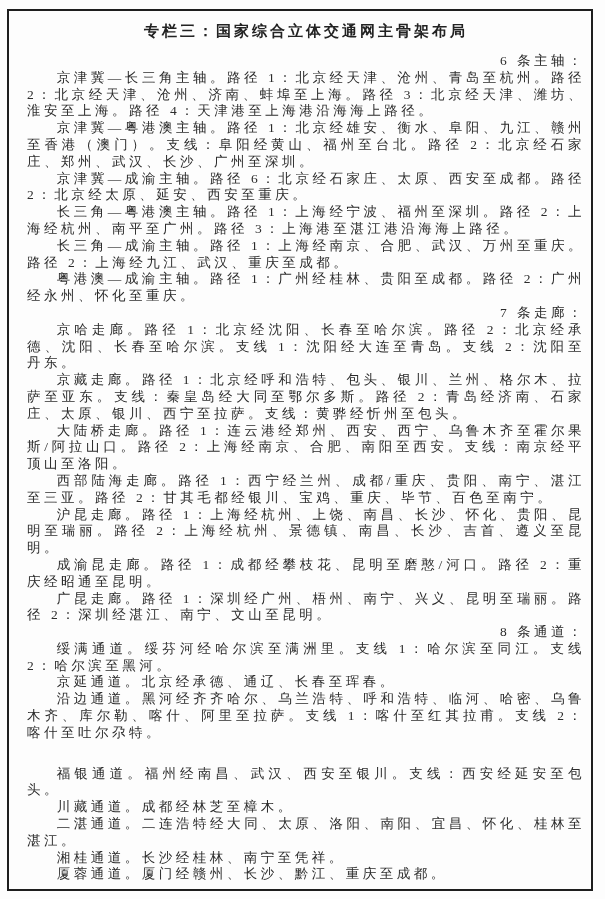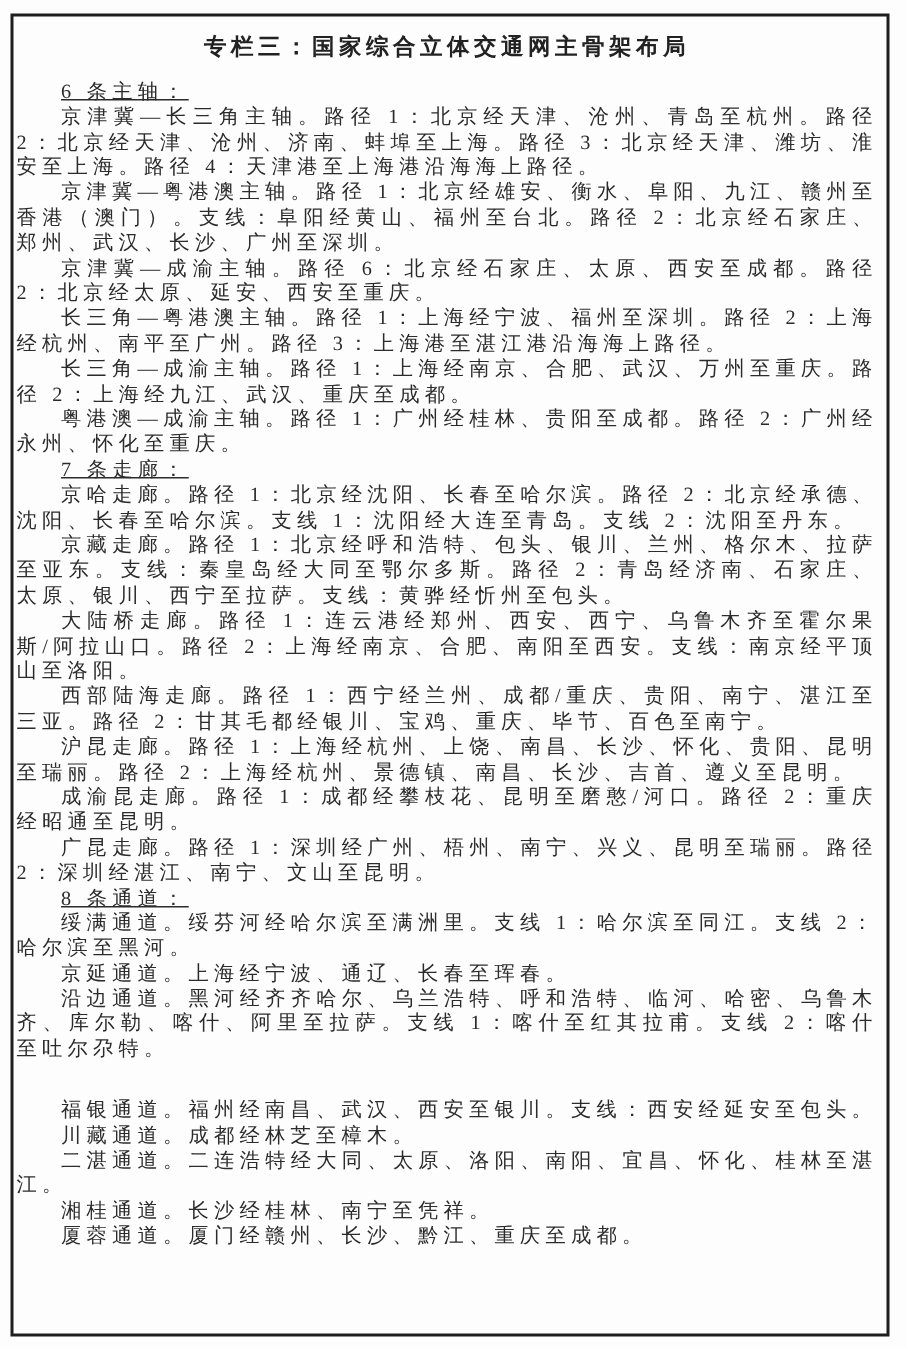--- a/index.html
+++ b/index.html
@@ -16,21 +16,21 @@
     font-family: "Liberation Serif", "DejaVu Serif", serif;
   }
   .frame {
     position: absolute;
     left: 7px;
     top: 9px;
     width: 586px;   
     height: 882px;  
     border: 2px solid #1e1e1e;
     box-sizing: border-box;
-    padding: 6px 6px 0 2px;
+    padding: 6px 6px 0 18px;
     background: #fdfdfd;
     overflow: hidden;
   }
   .title {
     margin: 5px 0 12px 0;
     text-align: center;
     font-size: 15px;
     font-weight: bold;
     letter-spacing: 3px;
     color: #222222;
@@ -43,22 +43,21 @@
   }
   .content p {
     margin: 0;
     text-indent: 2.2em;
     text-align: justify;
     text-justify: inter-character;
     letter-spacing: 3.5px;
     word-break: break-all;
   }
   .content p.heading {
-    text-align: left;
-    text-decoration: underline;
+    text-align: right;
   }
   .content p.gap-before {
     margin-top: 24px;
   }
 </style>
 </head>
 <body>
 
 <div class="page">
   <div class="frame">
@@ -74,21 +73,21 @@
         <p class="heading">7 条走廊：</p>
         <p class="para">京哈走廊。路径 1：北京经沈阳、长春至哈尔滨。路径 2：北京经承德、沈阳、长春至哈尔滨。支线 1：沈阳经大连至青岛。支线 2：沈阳至丹东。</p>
         <p class="para">京藏走廊。路径 1：北京经呼和浩特、包头、银川、兰州、格尔木、拉萨至亚东。支线：秦皇岛经大同至鄂尔多斯。路径 2：青岛经济南、石家庄、太原、银川、西宁至拉萨。支线：黄骅经忻州至包头。</p>
         <p class="para">大陆桥走廊。路径 1：连云港经郑州、西安、西宁、乌鲁木齐至霍尔果斯/阿拉山口。路径 2：上海经南京、合肥、南阳至西安。支线：南京经平顶山至洛阳。</p>
         <p class="para">西部陆海走廊。路径 1：西宁经兰州、成都/重庆、贵阳、南宁、湛江至三亚。路径 2：甘其毛都经银川、宝鸡、重庆、毕节、百色至南宁。</p>
         <p class="para">沪昆走廊。路径 1：上海经杭州、上饶、南昌、长沙、怀化、贵阳、昆明至瑞丽。路径 2：上海经杭州、景德镇、南昌、长沙、吉首、遵义至昆明。</p>
         <p class="para">成渝昆走廊。路径 1：成都经攀枝花、昆明至磨憨/河口。路径 2：重庆经昭通至昆明。</p>
         <p class="para">广昆走廊。路径 1：深圳经广州、梧州、南宁、兴义、昆明至瑞丽。路径 2：深圳经湛江、南宁、文山至昆明。</p>
         <p class="heading">8 条通道：</p>
         <p class="para">绥满通道。绥芬河经哈尔滨至满洲里。支线 1：哈尔滨至同江。支线 2：哈尔滨至黑河。</p>
-        <p class="para">京延通道。上海经宁波、通辽、长春至珲春。</p>
+        <p class="para">京延通道。北京经承德、通辽、长春至珲春。</p>
         <p class="para">沿边通道。黑河经齐齐哈尔、乌兰浩特、呼和浩特、临河、哈密、乌鲁木齐、库尔勒、喀什、阿里至拉萨。支线 1：喀什至红其拉甫。支线 2：喀什至吐尔尕特。</p>
         <p class="para gap-before">福银通道。福州经南昌、武汉、西安至银川。支线：西安经延安至包头。</p>
         <p class="para">川藏通道。成都经林芝至樟木。</p>
         <p class="para">二湛通道。二连浩特经大同、太原、洛阳、南阳、宜昌、怀化、桂林至湛江。</p>
         <p class="para">湘桂通道。长沙经桂林、南宁至凭祥。</p>
         <p class="para">厦蓉通道。厦门经赣州、长沙、黔江、重庆至成都。</p>
       </div>
   </div>
 </div>
 

